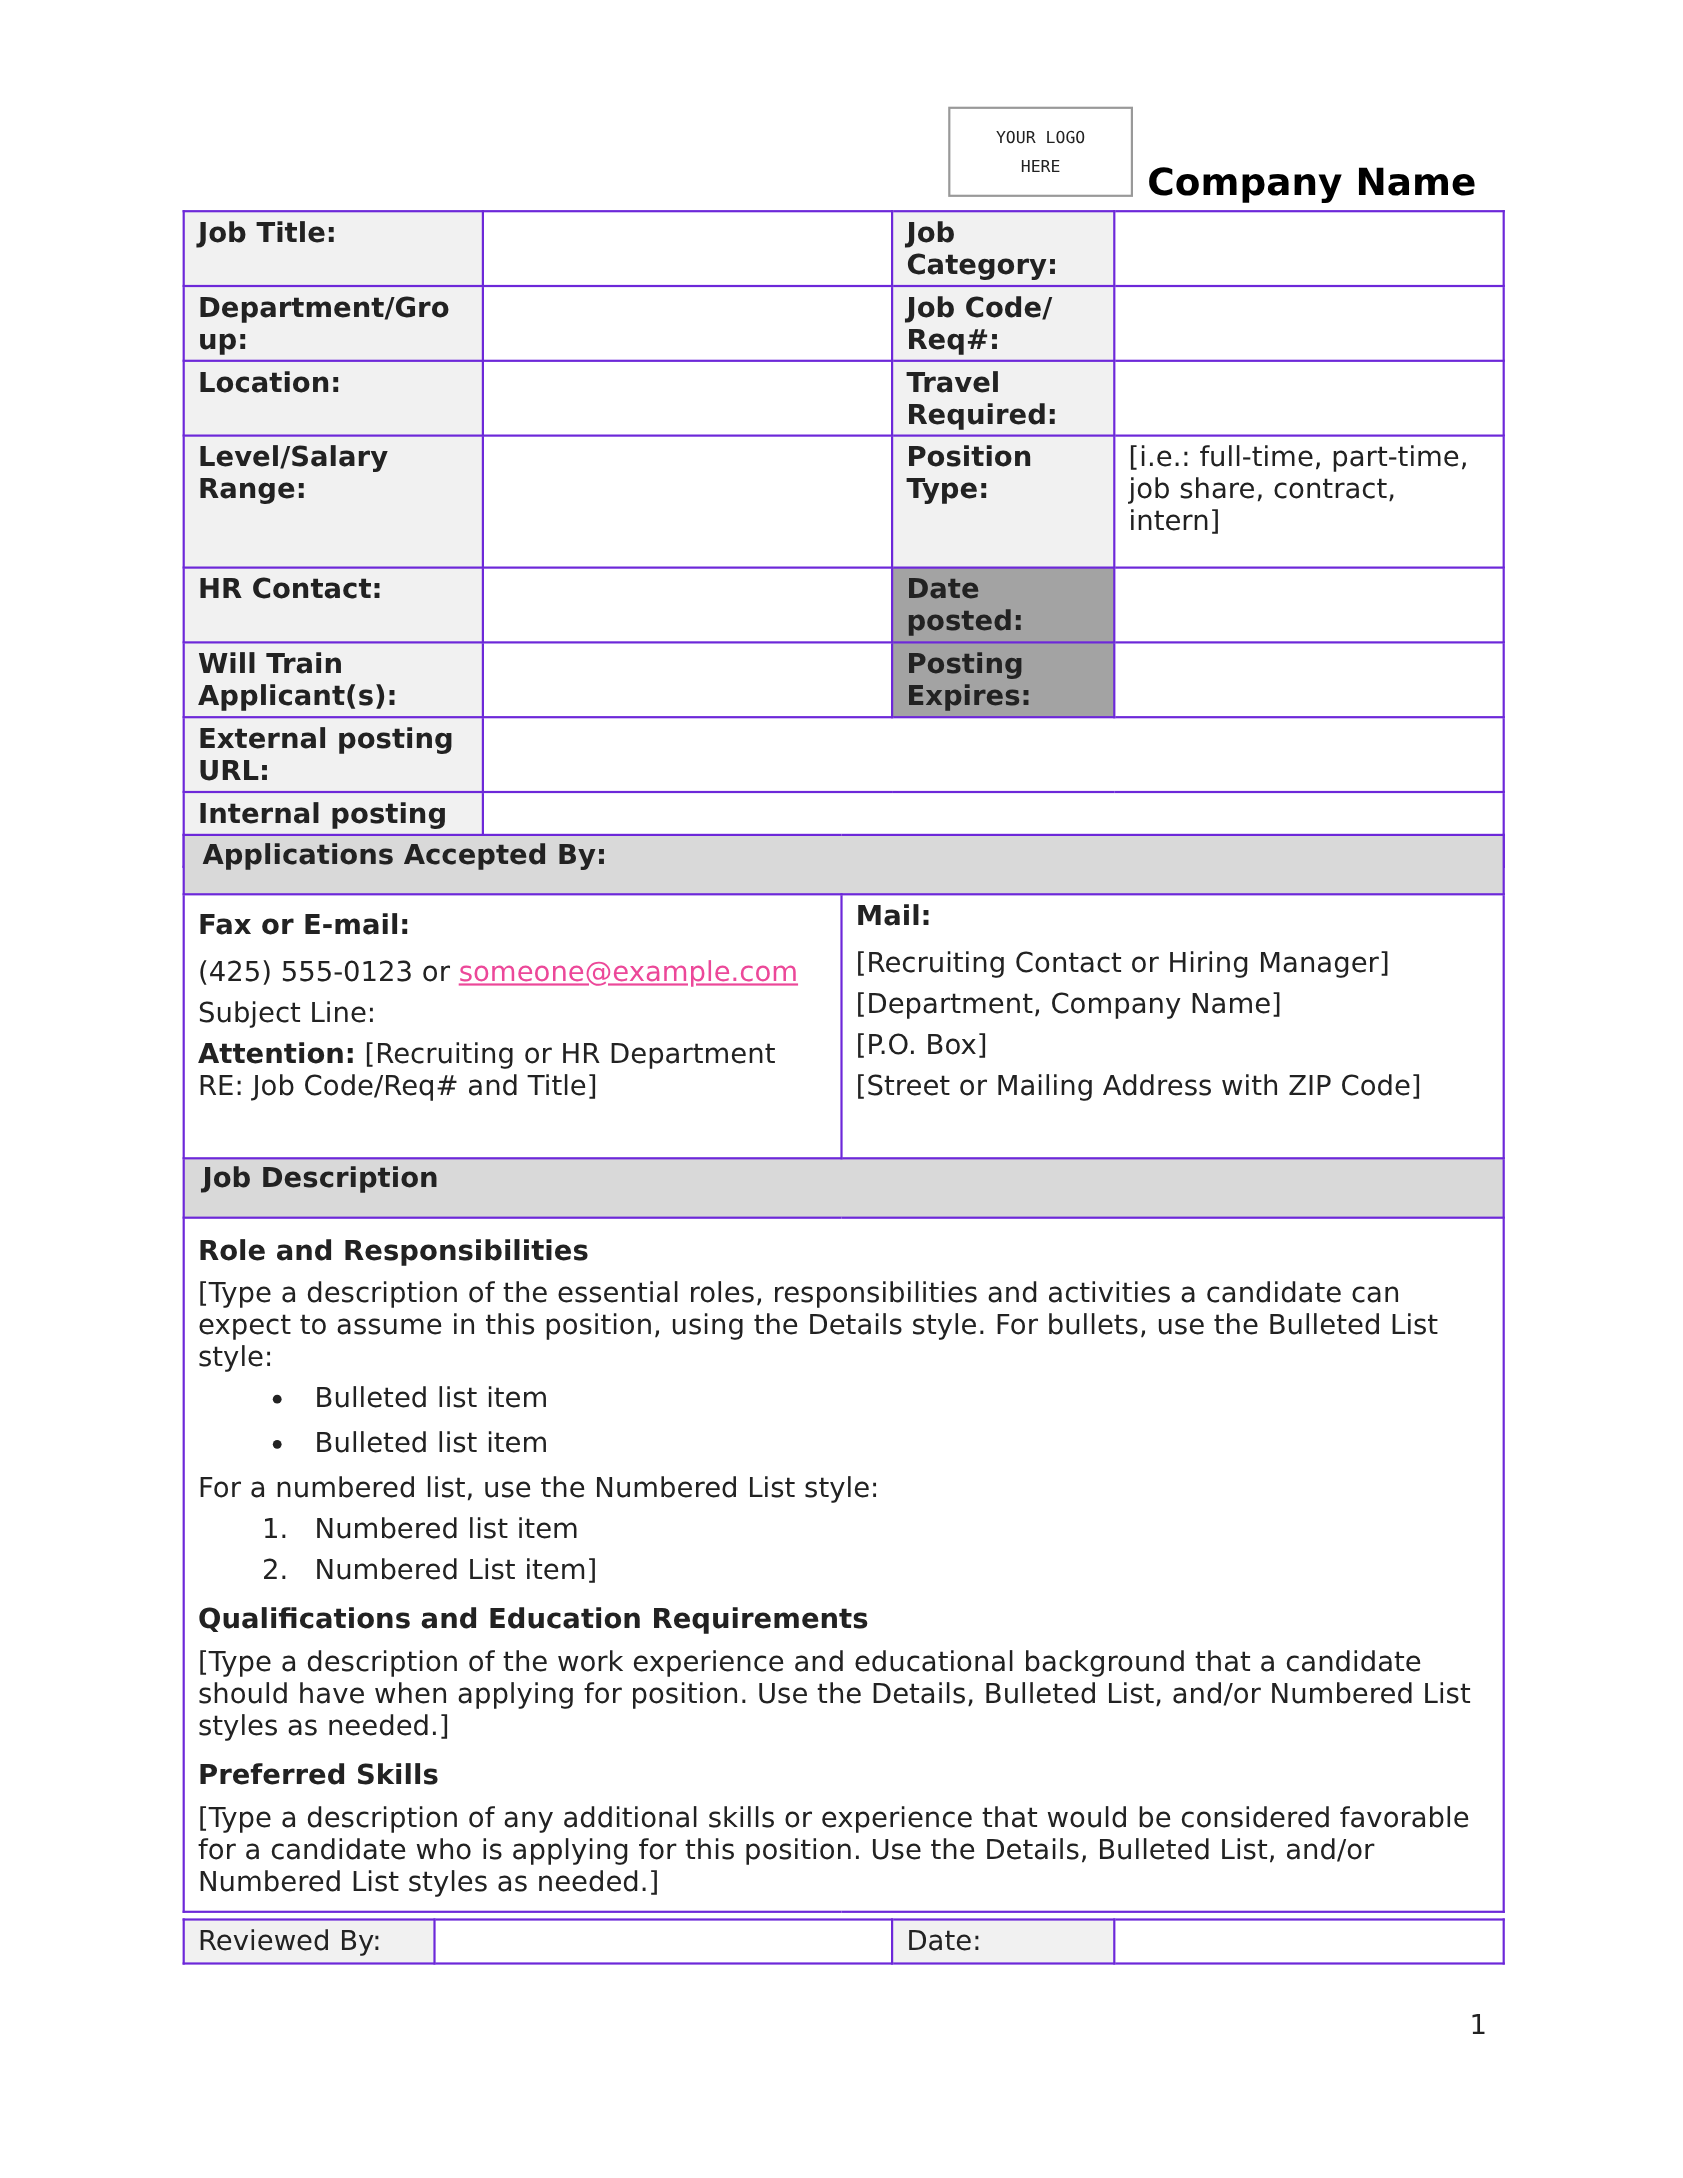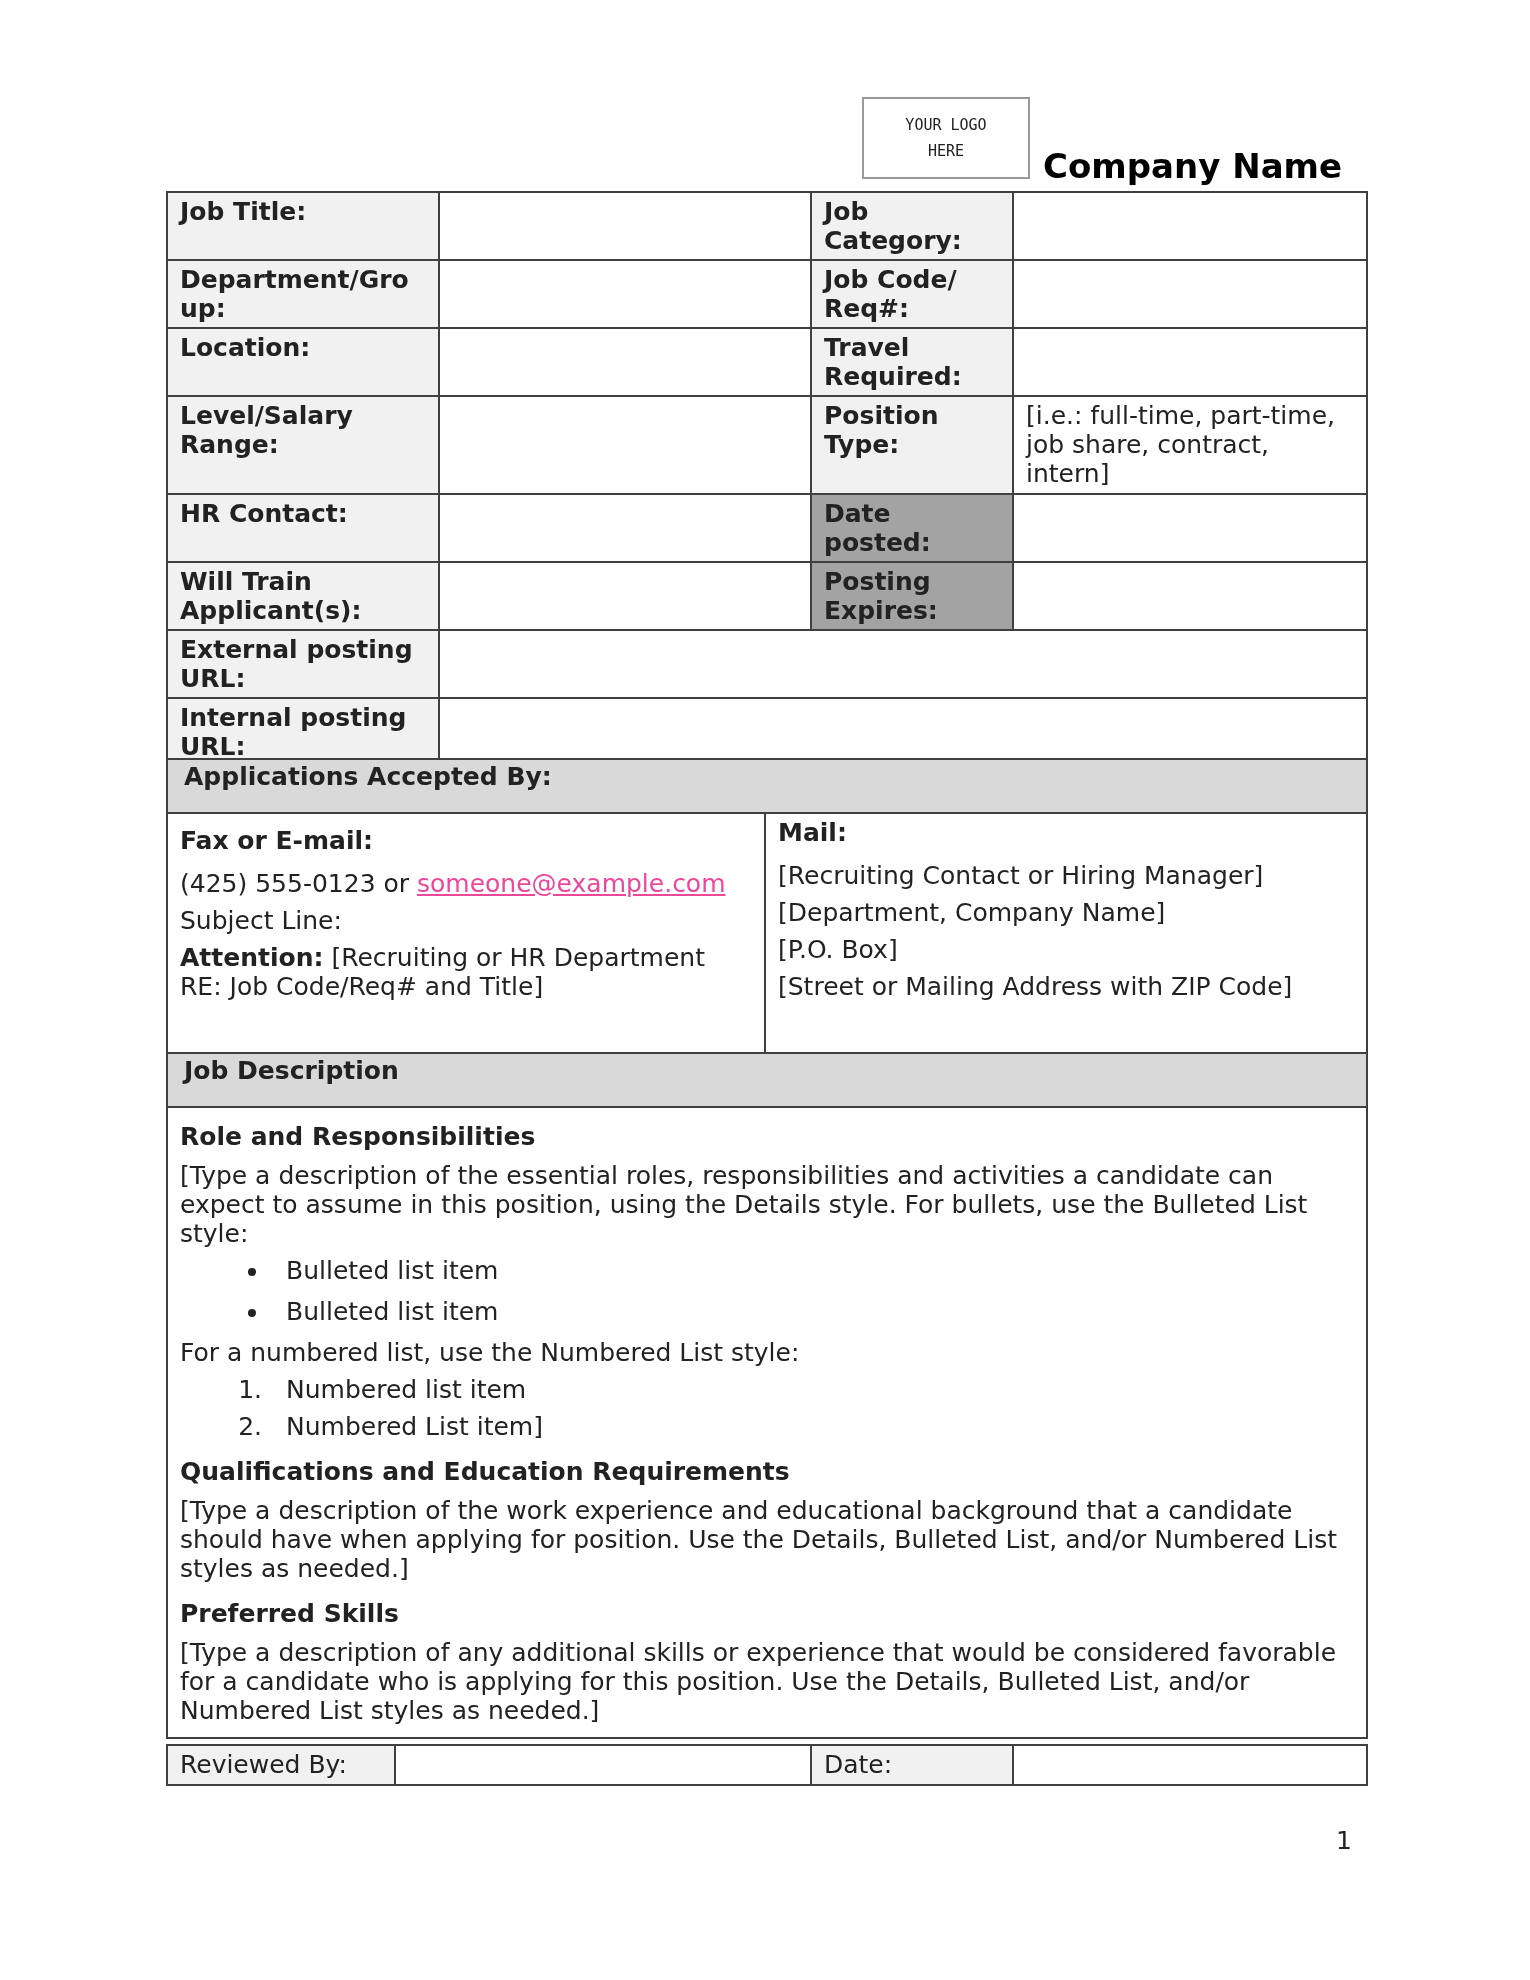--- a/index.html
+++ b/index.html
@@ -1,20 +1,20 @@
 <!DOCTYPE html>
 <html><head>
 <meta charset="utf-8">
 <style>
   html, body { margin:0; padding:0; background:#ffffff; }
   body { width:1530px; height:1980px; position:relative; font-family:"DejaVu Sans", sans-serif; color:#222; }
   .logo { position:absolute; left:862px; top:97px; width:168px; height:82px; border:2px solid #999; box-sizing:border-box; display:flex; align-items:center; justify-content:center; text-align:center; font-family:"DejaVu Sans Mono", monospace; font-size:15px; line-height:26px; color:#222; white-space:pre-line; }
   .company { position:absolute; left:1043px; top:146px; font-size:34px; font-weight:bold; color:#000; }
   table { border-collapse:collapse; position:absolute; left:166px; width:1200px; table-layout:fixed; }
-  td { border:2px solid #404040; vertical-align:top; padding:4px 12px; font-size:25px; line-height:29px; box-sizing:border-box; }
+  td { border:2px solid #6d28d9; vertical-align:top; padding:4px 12px; font-size:25px; line-height:29px; box-sizing:border-box; }
   .lbl { background:#f1f1f1; font-weight:bold; }
   .lbl-dark { background:#a3a3a3; font-weight:bold; }
   .section { background:#d9d9d9; font-weight:bold; padding:2px 16px; height:54px; }
   .sub { font-weight:bold; margin:16px 0 10px; }
   p { margin:0 0 8px; }
   a { color:#ec4899; text-decoration:underline; }
   ul, ol { margin:0 0 6px; padding-left:90px; }
   li { margin:6px 0 12px; padding-left:16px; }
   .page-num { position:absolute; left:1336px; top:1826px; font-size:25px; }
 </style>
@@ -44,21 +44,21 @@
     <td></td>
     <td class="lbl">Job Code/ Req#:</td>
     <td></td>
   </tr>
   <tr style="height:67px">
     <td class="lbl">Location:</td>
     <td></td>
     <td class="lbl">Travel Required:</td>
     <td></td>
   </tr>
-  <tr style="height:98px">
+  <tr style="height:120px">
     <td class="lbl">Level/Salary Range:</td>
     <td></td>
     <td class="lbl">Position Type:</td>
     <td>[i.e.: full-time, part-time, job share, contract, intern]</td>
   </tr>
   <tr style="height:67px">
     <td class="lbl">HR Contact:</td>
     <td></td>
     <td class="lbl-dark">Date posted:</td>
     <td></td>

